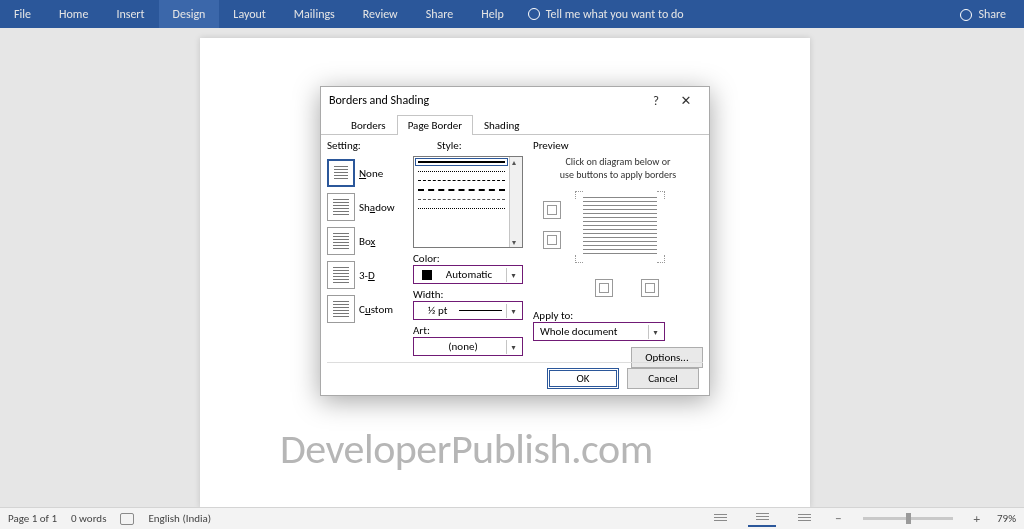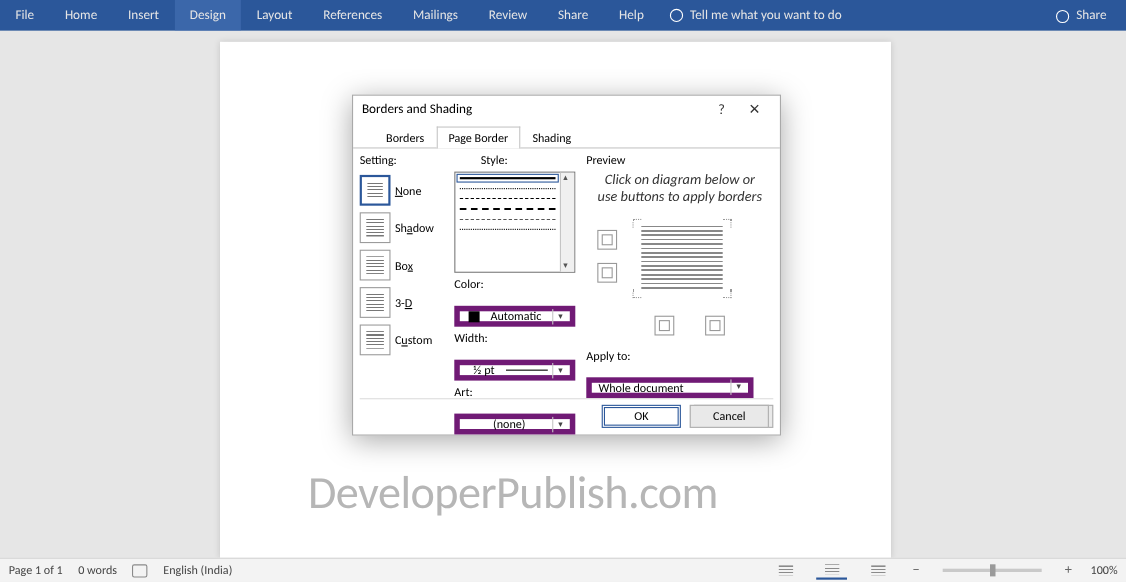--- a/index.html
+++ b/index.html
@@ -50,43 +50,43 @@
   .l-dash1 { border-top: 1px dashed #000; }
   .l-dash2 { border-top: 2px dashed #000; }
   .l-ddot { border-top: 1px dashed #555; }
   .l-mix { border-top: 1px dotted #000; }
   .style-sel { outline: 1px solid #2b579a; outline-offset: 2px; }
   .style-list .sb { width: 13px; background: #f0f0f0; border-left: 1px solid #c5c5c5; position: relative; }
   .style-list .sb::before { content: "▴"; position: absolute; top: 0; left: 2px; font-size: 8px; color: #555; }
   .style-list .sb::after { content: "▾"; position: absolute; bottom: 0; left: 2px; font-size: 8px; color: #555; }
 
   .form-row { margin-top: 4px; }
-  .dd { height: 19px; border: 5px solid #701a75; background: #fff; display: flex; align-items: center; padding: 0 2px 0 6px; margin-top: 13px; }
+  .dd { height: 19px; border: 1px solid #701a75; background: #fff; display: flex; align-items: center; padding: 0 2px 0 6px; margin-top: 0; }
   .dd .v { flex: 1; font-size: 11px; text-align: center; }
   .dd .chev { width: 14px; height: 14px; display: flex; align-items: center; justify-content: center; font-size: 8px; color: #444; border-left: 1px solid #c5c5c5; }
   .dd .swatch { width: 10px; height: 10px; background: #000; margin-left: 2px; }
 
   .col-preview { flex: 1; padding-top: 2px; }
   .col-preview .lbl { margin-bottom: 4px; display: block; }
-  .pv-hint { font-size: 13px; color: #333; text-align: center; line-height: 1.25; margin: 2px 0 6px; font-style: italic; }
+  .pv-hint { font-size: 10px; color: #333; text-align: center; line-height: 1.25; margin: 2px 0 6px; }
   .pv-zone { position: relative; height: 120px; }
   .pv-doc { position: absolute; left: 42px; top: 4px; width: 90px; height: 72px; }
   .corner { position: absolute; width: 8px; height: 8px; border: 0 dotted #999; }
   .corner.tl { left: 0; top: 0; border-top-width: 1px; border-left-width: 1px; }
   .corner.tr { right: 0; top: 0; border-top-width: 1px; border-right-width: 1px; }
   .corner.bl { left: 0; bottom: 0; border-bottom-width: 1px; border-left-width: 1px; }
   .corner.br { right: 0; bottom: 0; border-bottom-width: 1px; border-right-width: 1px; }
   .pv-doc .inner { position: absolute; inset: 6px 8px; background: repeating-linear-gradient(#888 0 1.5px, transparent 1.5px 4px); }
   .pv-btn { position: absolute; width: 18px; height: 18px; border: 1px solid #999; background: #fff; display: flex; align-items: center; justify-content: center; }
   .pv-btn .sq { width: 10px; height: 10px; border: 1px solid #999; }
   .pv-btn.left1 { left: 10px; top: 14px; } .pv-btn.left2 { left: 10px; top: 44px; }
   .pv-btn.bot1 { left: 62px; top: 92px; } .pv-btn.bot2 { left: 108px; top: 92px; }
 
   .apply-row { margin-top: 2px; }
-  .apply-dd { width: 152px; }
+  .apply-dd { width: 132px; }
   .opts-row { text-align: right; margin-top: 6px; }
   .btn { display: inline-block; height: 21px; min-width: 72px; padding: 0 10px; font-size: 11px; background: #e9e9e9; border: 1px solid #adadad; cursor: pointer; }
   .btn.default { background: #fff; border: 1px solid #2b579a; outline: 1px solid #2b579a; outline-offset: -3px; }
 
   .dlg-foot { position: absolute; bottom: 6px; right: 10px; display: flex; gap: 8px; border-radius: 10px; }
   hr.sep { position: absolute; left: 6px; right: 6px; bottom: 32px; border: none; border-top: 1px solid #ddd; }
 
   .statusbar { position: absolute; left: 0; right: 0; bottom: 0; height: 22px; background: #f3f3f3; border-top: 1px solid #d4d4d4; display: flex; align-items: center; font-size: 11px; color: #444; padding: 0 8px; gap: 14px; }
   .statusbar .sp { flex: 1; }
   .view-btn { width: 28px; height: 16px; display: flex; align-items: center; justify-content: center; }
@@ -99,21 +99,20 @@
 </style>
 </head>
 <body>
 
 <div class="ribbon">
   <div class="tab">File</div>
   <div class="tab">Home</div>
   <div class="tab">Insert</div>
   <div class="tab active">Design</div>
   <div class="tab">Layout</div>
-  <div class="tab">References</div>
   <div class="tab">Mailings</div>
   <div class="tab">Review</div>
   <div class="tab">Share</div>
   <div class="tab">Help</div>
   <div class="tell-me">
     <span class="bulb"></span>
     <span>Tell me what you want to do</span>
   </div>
   <div class="spacer"></div>
   <div class="share">
@@ -265,14 +264,14 @@
     </span>
   <span class="view-btn active">
       <span class="vb-lines"></span>
     </span>
   <span class="view-btn">
       <span class="vb-lines"></span>
     </span>
   <span class="zm-btn">−</span>
   <span class="zoom-slider"></span>
   <span class="zm-btn">+</span>
-  <span>100%</span>
+  <span>79%</span>
 </div>
 
 </body></html>

